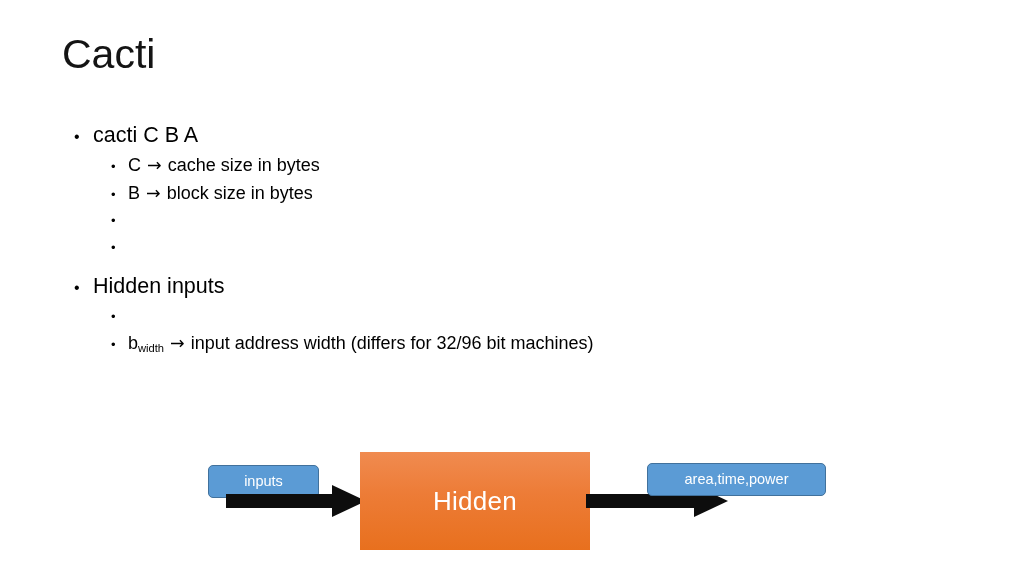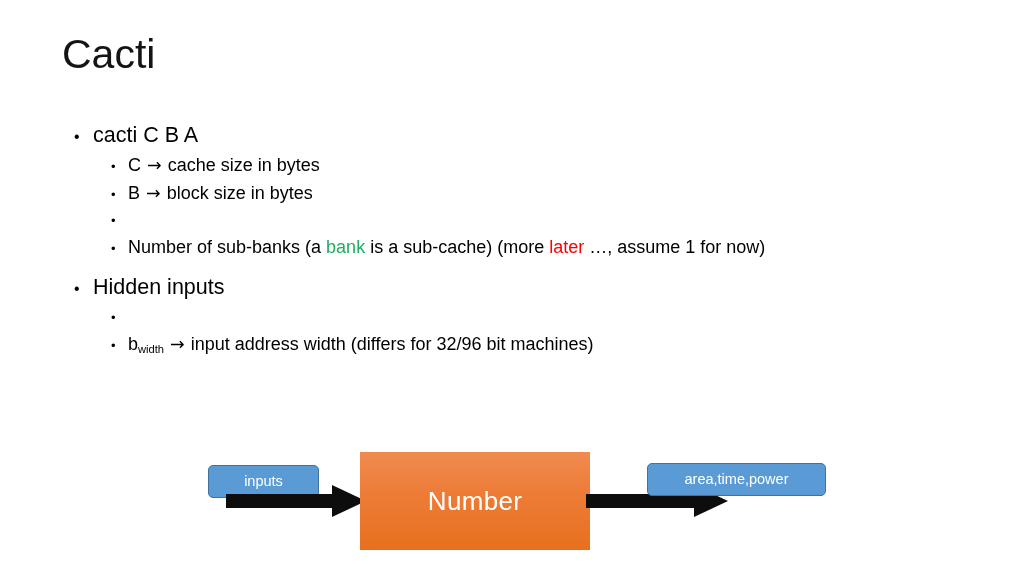--- a/index.html
+++ b/index.html
@@ -159,21 +159,20 @@
     </div>
     <div class="bullet-row lvl2">
       <span class="bullet-mark">•</span>
       <span class="bullet-text"><span>B </span><span class="arrow-glyph">→</span><span> block size in bytes</span></span>
     </div>
     <div class="bullet-row lvl2">
       <span class="bullet-mark">•</span>
     </div>
     <div class="bullet-row lvl2">
       <span class="bullet-mark">•</span>
-      <span class="bullet-text"><span>Number of sub-banks (a </span><span class="kw-green">bank</span><span> is a sub-cache) (more </span><span class="kw-red">later</span><span> …, assume 1 for now)</span></span>
     </div>
     <div class="bullet-row lvl1 gap-top">
       <span class="bullet-mark">•</span>
       <span class="bullet-text"><span>Hidden inputs</span></span>
     </div>
     <div class="bullet-row lvl2">
       <span class="bullet-mark">•</span>
     </div>
     <div class="bullet-row lvl2">
       <span class="bullet-mark">•</span>
@@ -185,21 +184,21 @@
 
   <div class="pill pill-inputs">
     <span class="pill-label">inputs</span>
   </div>
 
   <svg class="block-arrow arrow-left-d" viewBox="0 0 140 34">
     <polygon points="0,10 106,10 106,1 140,17 106,33 106,24 0,24" fill="#0D0D0D"></polygon>
   </svg>
 
   <div class="proc-box">
-    <span class="proc-box-label">Number</span>
+    <span class="proc-box-label">Hidden</span>
   </div>
 
   <svg class="block-arrow arrow-right-d" viewBox="0 0 142 34">
     <polygon points="0,10 108,10 108,1 142,17 108,33 108,24 0,24" fill="#0D0D0D"></polygon>
   </svg>
 
   <div class="pill pill-outputs">
     <span class="pill-label">area,time,power</span>
   </div>
 

